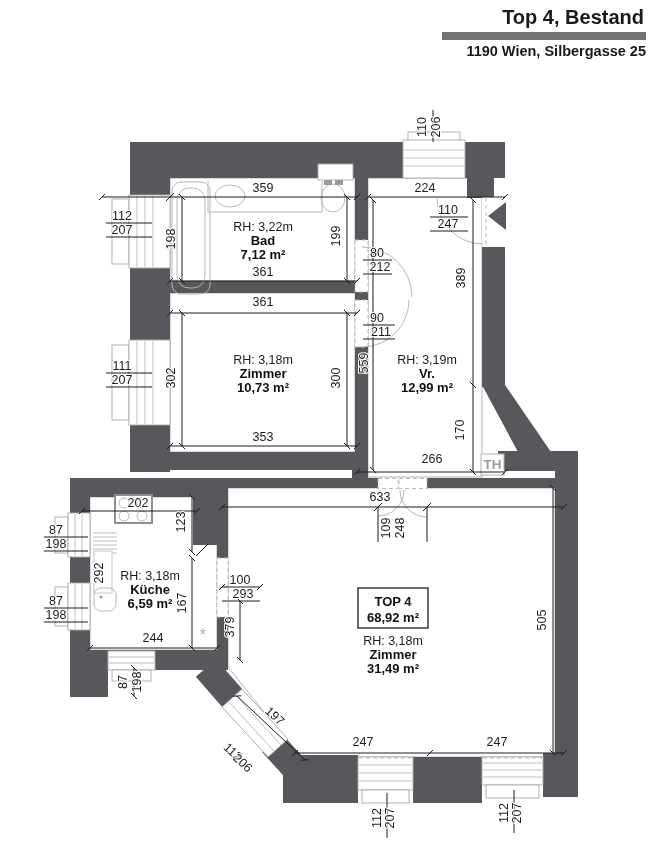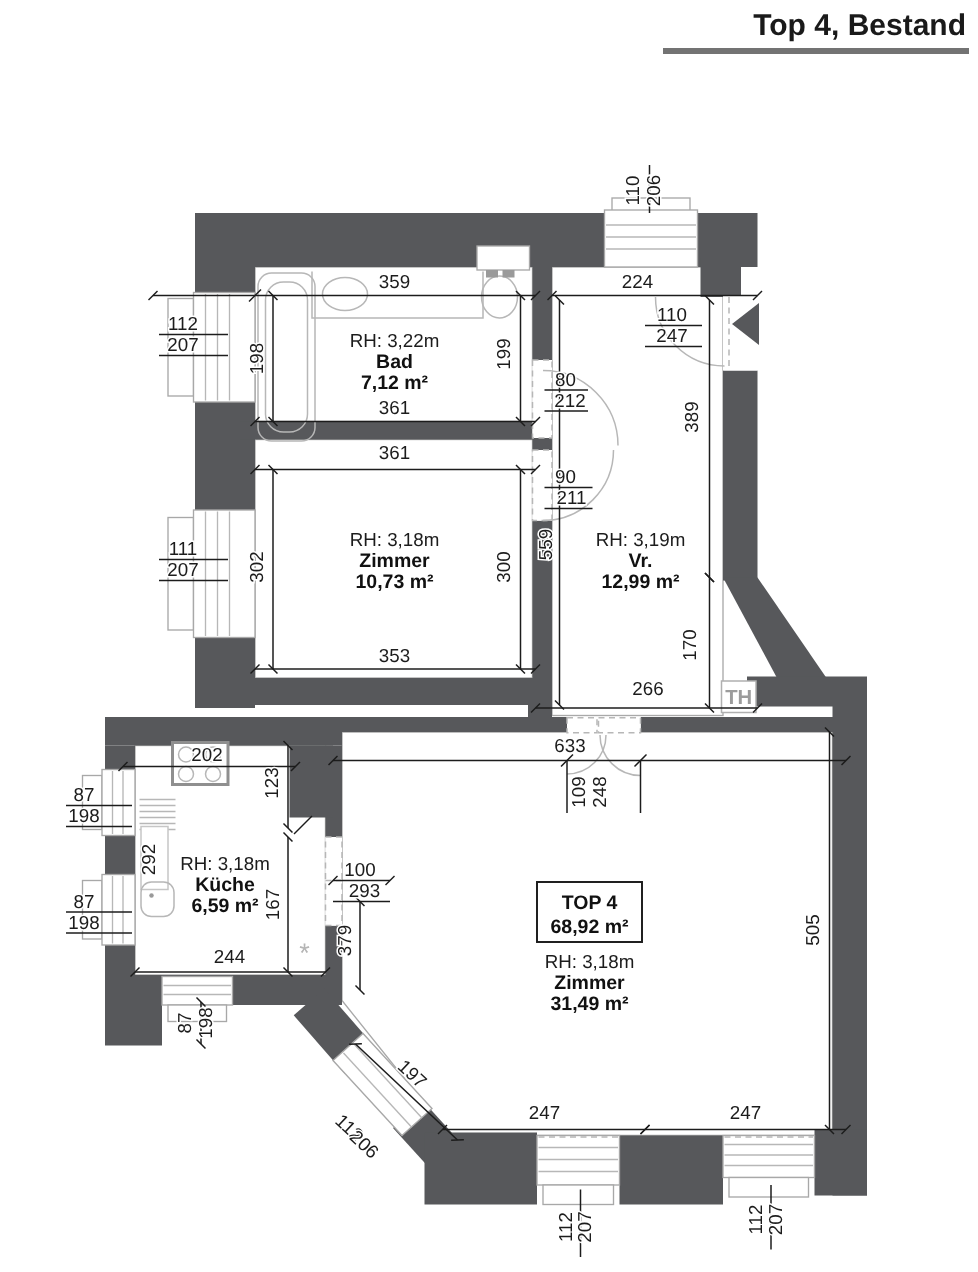--- a/index.html
+++ b/index.html
@@ -1,21 +1,21 @@
 <!DOCTYPE html>
 <html><head>
 <meta charset="utf-8">
 <style>
   html,body{margin:0;padding:0;background:#fff;}
   .page{position:relative;width:652px;height:848px;background:#fff;overflow:hidden;
         font-family:"Liberation Sans",sans-serif;color:#1a1a1a;}
   .hdr-left{position:absolute;left:14px;top:8px;font-size:20px;font-weight:bold;}
   .hdr-right{position:absolute;right:6px;top:6px;width:204px;}
   .hdr-title{font-size:20px;font-weight:bold;text-align:right;padding:0 2px 3px 0;
-             border-bottom:4px solid #737373;}
+             border-bottom:8px solid #737373;}
   .hdr-sub{font-size:14.5px;font-weight:bold;text-align:right;padding-top:3px;}
   svg.plan{position:absolute;left:0;top:0;width:652px;height:848px;}
   svg.plan text{font-family:"Liberation Sans",sans-serif;paint-order:stroke fill;
                 stroke:#ffffff;stroke-width:2px;}
   .w{fill:#57585b;stroke:none;}
   .wl{stroke:#57585b;}
   .op{fill:#ffffff;stroke:none;}
   .win{fill:#ffffff;stroke:#a8a8a8;stroke-width:0.9;}
   .wline{stroke:#b7b7b7;stroke-width:0.9;fill:none;}
   .fx{stroke:#b7b7b7;stroke-width:1;fill:none;}
@@ -30,20 +30,21 @@
   .tgray{font-size:13.5px;font-weight:bold;fill:#9c9c9c;}
   .tast{font-size:18px;fill:#b5b5b5;}
 </style>
 </head>
 <body>
 
 <div class="page">
 
   <div class="hdr-right">
     <div class="hdr-title">Top 4, Bestand</div>
+    <div class="hdr-sub">1190 Wien, Silbergasse 25</div>
   </div>
 
   <svg class="plan" viewBox="0 0 652 848">
     <defs>
       <marker id="tk" markerWidth="9" markerHeight="9" refX="4.5" refY="4.5" orient="auto">
         <path d="M1.5,7.5 L7.5,1.5" stroke="#1c1c1c" stroke-width="1" fill="none"></path>
       </marker>
     </defs>
 
     <g>

